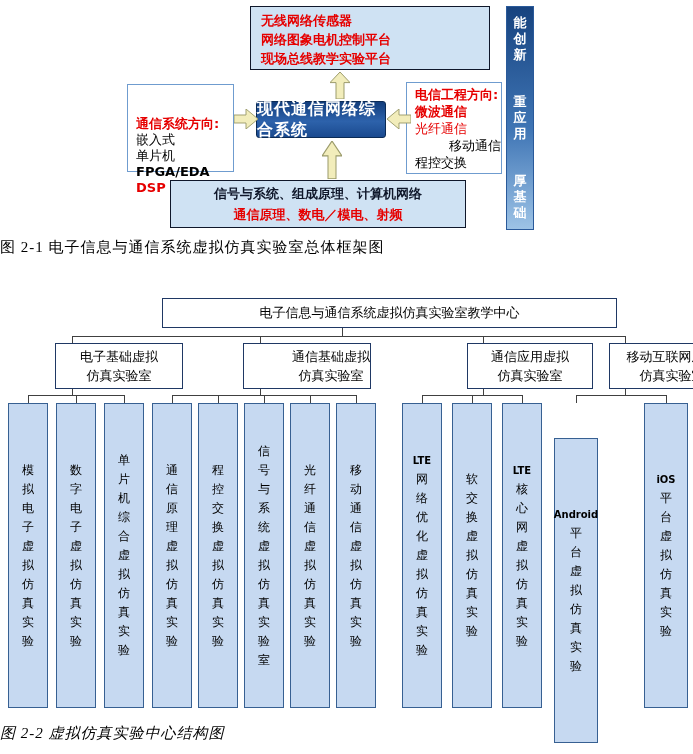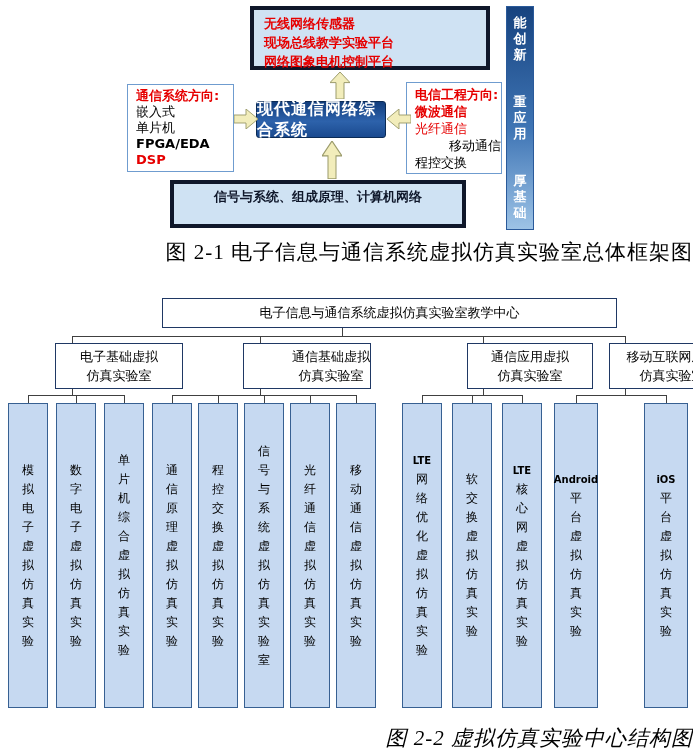--- a/index.html
+++ b/index.html
@@ -2,21 +2,21 @@
 <html><head>
 <meta charset="utf-8">
 <style>
   html,body{margin:0;padding:0;background:#ffffff;}
   body{font-family:"DejaVu Sans","Liberation Sans",sans-serif;color:#000;}
   #page{position:relative;width:693px;height:754px;background:#fff;overflow:hidden;}
   .abs{position:absolute;box-sizing:border-box;}
 
   
   #fig1{position:absolute;left:0;top:0;width:693px;height:234px;}
-  .panel-blue{background:#cfe2f3;border:4px solid #0f172a;}
+  .panel-blue{background:#cfe2f3;border:1px solid #0f172a;}
   .panel-white{background:#ffffff;border:1px solid #6f9ccf;}
   .top-box{left:250px;top:6px;width:240px;height:64px;padding:4px 0 0 10px;
            font-size:13px;line-height:19px;text-align:left;}
   .left-box{left:127px;top:84px;width:107px;height:88px;padding:3px 0 0 8px;
             font-size:13px;line-height:16px;text-align:left;}
   .right-box{left:406px;top:82px;width:96px;height:92px;padding:3px 0 0 8px;
              font-size:13px;line-height:17px;text-align:left;}
   .bottom-box{left:170px;top:180px;width:296px;height:48px;padding:2px 0;
               font-size:13px;line-height:21px;text-align:center;}
   .center-box{left:256px;top:101px;width:130px;height:37px;
@@ -28,23 +28,23 @@
             background:linear-gradient(180deg,#17437f 0%,#3f75b5 55%,#9dc3e6 100%);
             border:1px solid #2a5a9a;
             display:flex;flex-direction:column;justify-content:space-between;
             align-items:center;padding:8px 0;}
   .side-label{color:#fff;font-weight:bold;font-size:13px;text-align:center;}
   .side-label .line{line-height:16px;}
   .arrow-svg{position:absolute;}
   .arrow-shape{fill:#f2edbb;stroke:#9a9a6a;stroke-width:1;}
 
   
-  .caption{position:absolute;left:0;width:693px;text-align:right;
+  .caption{position:absolute;left:0;width:693px;text-align:left;
            font-family:"Liberation Serif","DejaVu Serif",serif;
-           font-size:21px;letter-spacing:1px;color:#000;}
+           font-size:15px;letter-spacing:1px;color:#000;}
   #caption1{top:238px;}
   #caption2{top:724px;font-style:italic;}
 
   
   #fig2{position:absolute;left:0;top:288px;width:693px;height:436px;}
   .node{background:#ffffff;border:1px solid #1f3864;display:flex;flex-direction:column;
         align-items:center;justify-content:center;text-align:center;margin-left:47px;}
   .root-box{left:115px;top:10px;width:455px;height:30px;font-size:13px;}
   .cat-box{top:55px;height:46px;font-size:13px;}
   .cat-box .line{line-height:19px;}
@@ -58,22 +58,22 @@
 </style>
 </head>
 <body>
 
 <div id="page">
 
   <div id="fig1">
 
     <div class="abs panel-blue top-box">
         <div class="line" style="color: rgb(230, 0, 0); font-weight: 700;">无线网络传感器</div>
+        <div class="line" style="color: rgb(230, 0, 0); font-weight: 700;">网络图象电机控制平台</div>
         <div class="line" style="color: rgb(230, 0, 0); font-weight: 700;">现场总线教学实验平台</div>
-        <div class="line" style="color: rgb(230, 0, 0); font-weight: 700;">网络图象电机控制平台</div>
       </div>
 
     <div class="abs side-bar">
       <div class="side-label">
           <div class="line">能</div>
           <div class="line">创</div>
           <div class="line">新</div>
         </div>
       <div class="side-label">
           <div class="line">重</div>
@@ -81,39 +81,40 @@
           <div class="line">用</div>
         </div>
       <div class="side-label">
           <div class="line">厚</div>
           <div class="line">基</div>
           <div class="line">础</div>
         </div>
     </div>
 
     <div class="abs panel-white left-box">
-        <div class="line" style="color: rgb(230, 0, 0); font-weight: 700;">通信系统方向:</div>
+        <div class="line" style="color: rgb(230, 0, 0); font-weight: 700; margin-top: 28px;">通信系统方向:</div>
         <div class="line" style="color: rgb(0, 0, 0);">嵌入式</div>
         <div class="line" style="color: rgb(0, 0, 0);">单片机</div>
         <div class="line" style="color: rgb(0, 0, 0); font-weight: 700;">FPGA/EDA</div>
         <div class="line" style="color: rgb(230, 0, 0); font-weight: 700;">DSP</div>
       </div>
 
     <div class="abs center-box">现代通信网络综合系统</div>
 
     <div class="abs panel-white right-box">
         <div class="line" style="color: rgb(230, 0, 0); font-weight: 700;">电信工程方向:</div>
         <div class="line" style="color: rgb(230, 0, 0); font-weight: bold;">微波通信</div>
         <div class="line" style="color: rgb(230, 0, 0);">光纤通信</div>
         <div class="line" style="color: rgb(0, 0, 0); text-align: right;">移动通信</div>
         <div class="line" style="color: rgb(0, 0, 0);">程控交换</div>
       </div>
 
     <div class="abs panel-blue bottom-box">
         <div class="line" style="color: #0f172a; font-weight: 700;">信号与系统、组成原理、计算机网络</div>
+        <div class="line" style="color: rgb(230, 0, 0); font-weight: 700;">通信原理、数电／模电、射频</div>
       </div>
 
     <svg class="arrow-svg" style="left:330px;top:72px;" width="20" height="27" viewBox="0 0 20 28" preserveAspectRatio="none">
       <polygon class="arrow-shape" points="10,0 20,11 14,11 14,28 6,28 6,11 0,11"></polygon>
     </svg>
     <svg class="arrow-svg" style="left:322px;top:141px;" width="20" height="38" viewBox="0 0 20 28" preserveAspectRatio="none">
       <polygon class="arrow-shape" points="10,0 20,11 14,11 14,28 6,28 6,11 0,11"></polygon>
     </svg>
     <svg class="arrow-svg" style="left:234px;top:109px;" width="24" height="20" viewBox="0 0 28 20" preserveAspectRatio="none">
       <polygon class="arrow-shape" points="0,6 14,6 14,0 28,10 14,20 14,14 0,14"></polygon>
@@ -309,21 +310,21 @@
         <div class="line">心</div>
         <div class="line">网</div>
         <div class="line">虚</div>
         <div class="line">拟</div>
         <div class="line">仿</div>
         <div class="line">真</div>
         <div class="line">实</div>
         <div class="line">验</div>
       </div>
 
-    <div class="abs leaf" style="left:554px;width:44px;">
+    <div class="abs leaf" style="left:554px;width:44px;margin-top:35px;">
         <div class="line latin">Android</div>
         <div class="line">平</div>
         <div class="line">台</div>
         <div class="line">虚</div>
         <div class="line">拟</div>
         <div class="line">仿</div>
         <div class="line">真</div>
         <div class="line">实</div>
         <div class="line">验</div>
       </div>

